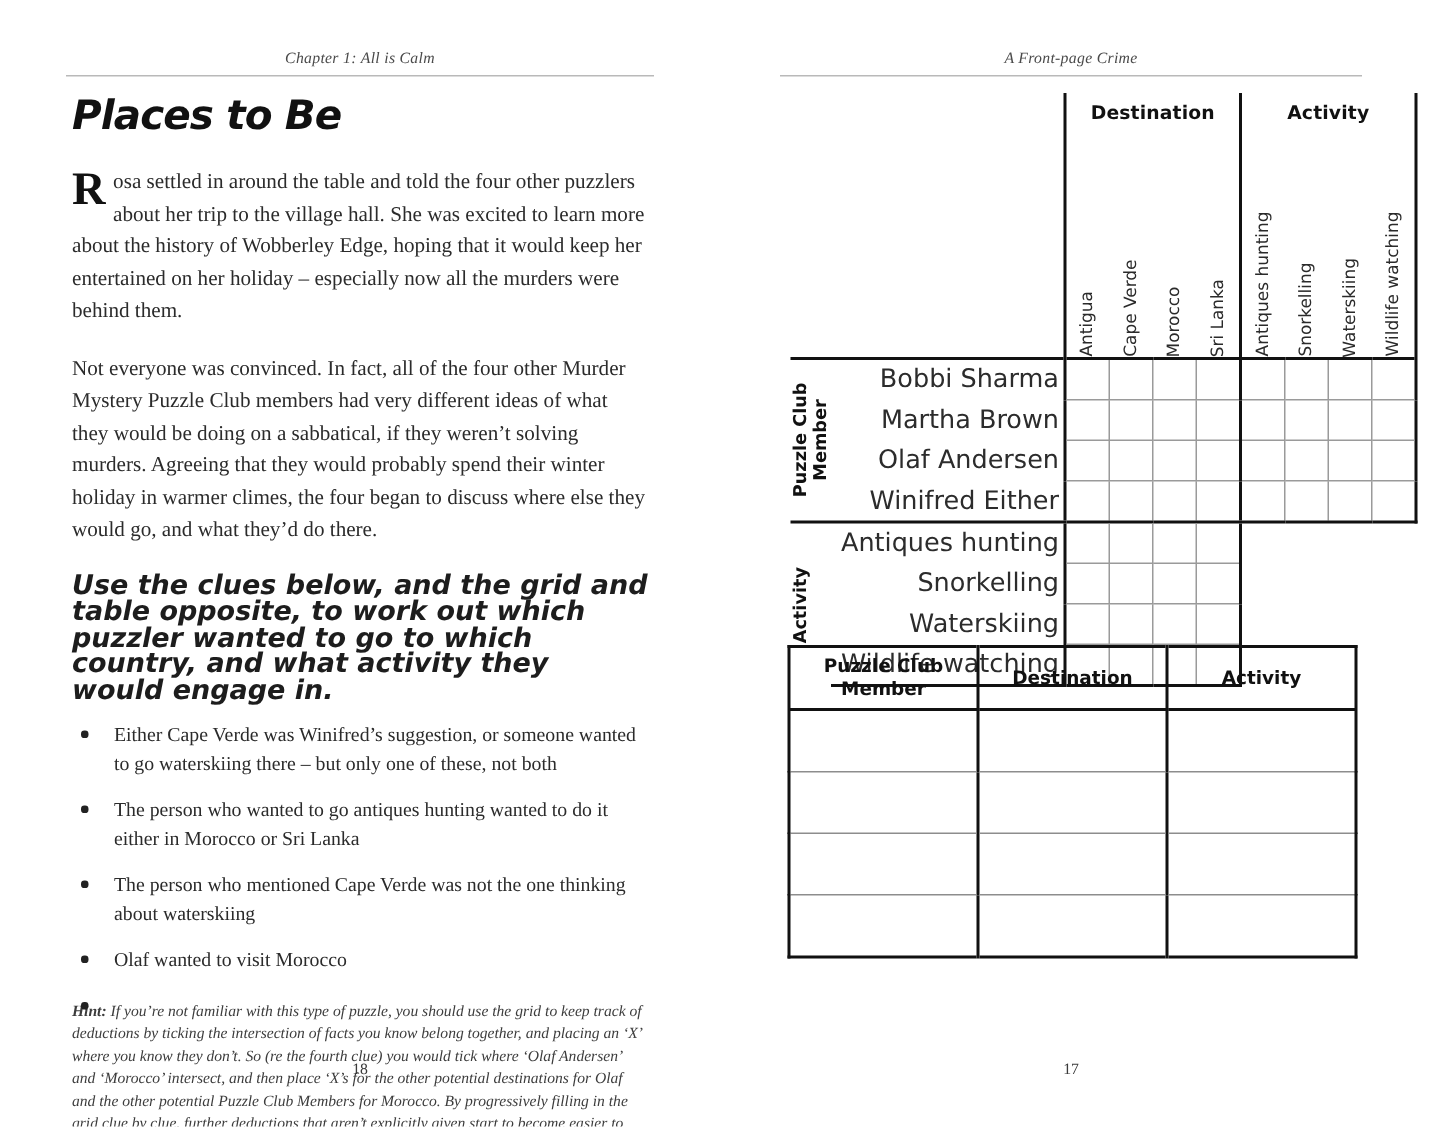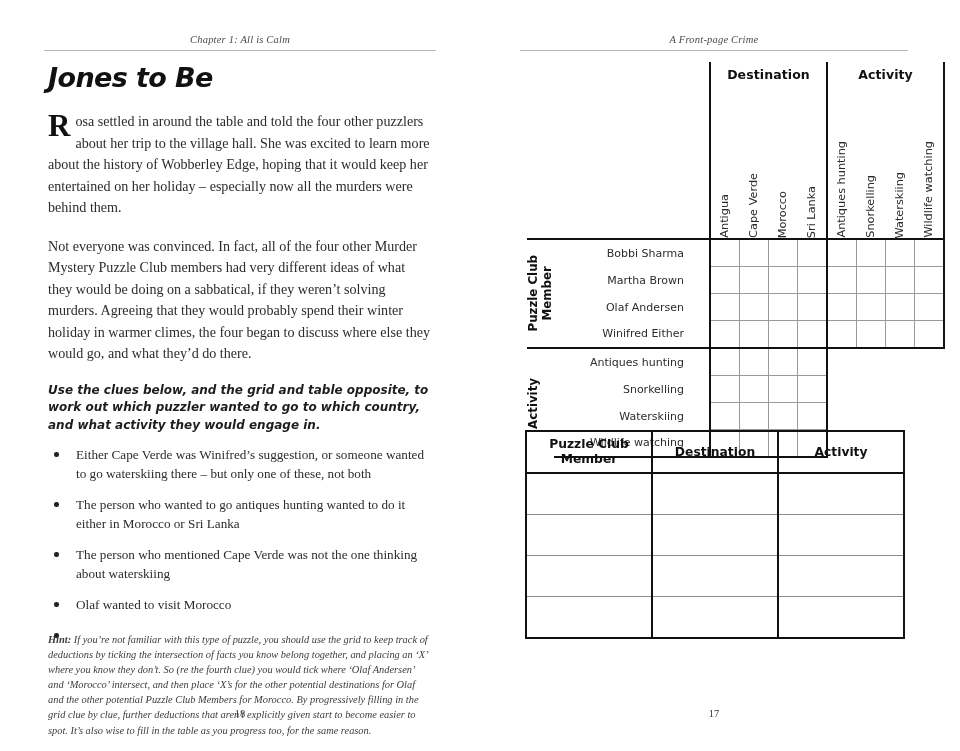--- a/index.html
+++ b/index.html
@@ -104,21 +104,21 @@
     padding: 0 5px 0 0;
     margin-top: 1px;
     color: #111;
   }
 
   p.instructions {
     margin: 3px 0 11px 0;
     font-family: "DejaVu Sans", sans-serif;
     font-style: italic;
     font-weight: bold;
-    font-size: 12px;
+    font-size: 18px;
     line-height: 17.5px;
     color: #1d1d1d;
   }
 
   ul.clues {
     margin: 0;
     padding: 0;
     list-style: none;
   }
   ul.clues li {
@@ -207,22 +207,22 @@
     border: 1px solid #9a9a9a;
     background: #fff;
   }
   td.gcell.first-col { border-left: 2px solid #111; }
   td.gcell.last-col  { border-right: 2px solid #111; }
   tr.first-row td.gcell { border-top: 2px solid #111; }
   tr.last-row  td.gcell { border-bottom: 2px solid #111; }
 
   td.rowlabel {
     text-align: right;
-    padding-right: 25px;
-    font-size: 11px;
+    padding-right: 3px;
+    font-size: 17px;
     color: #2c2c2c;
     height: 26px;
     white-space: nowrap;
   }
   td.vgroup {
     width: 22px;
     text-align: center;
     vertical-align: middle;
   }
   .vgroup-inner {
@@ -279,21 +279,21 @@
 
 <div class="spread">
 
   <div class="page page-left">
 
     <div class="running-head">Chapter 1: All is Calm</div>
     <div class="head-rule"></div>
 
     <div class="body-col">
 
-      <h1 class="title">Jones to Be</h1>
+      <h1 class="title">Places to Be</h1>
 
       <p class="para first">
         <span class="dropcap">R</span><span>osa settled in around the table and told the four other puzzlers about her trip to the village hall. She was excited to learn more about the history of Wobberley Edge, hoping that it would keep her entertained on her holiday – especially now all the murders were behind them.</span>
       </p>
 
       <p class="para">Not everyone was convinced. In fact, all of the four other Murder Mystery Puzzle Club members had very different ideas of what they would be doing on a sabbatical, if they weren’t solving murders. Agreeing that they would probably spend their winter holiday in warmer climes, the four began to discuss where else they would go, and what they’d do there.</p>
 
       <p class="instructions">Use the clues below, and the grid and table opposite, to work out which puzzler wanted to go to which country, and what activity they would engage in.</p>
 
       <ul class="clues">

